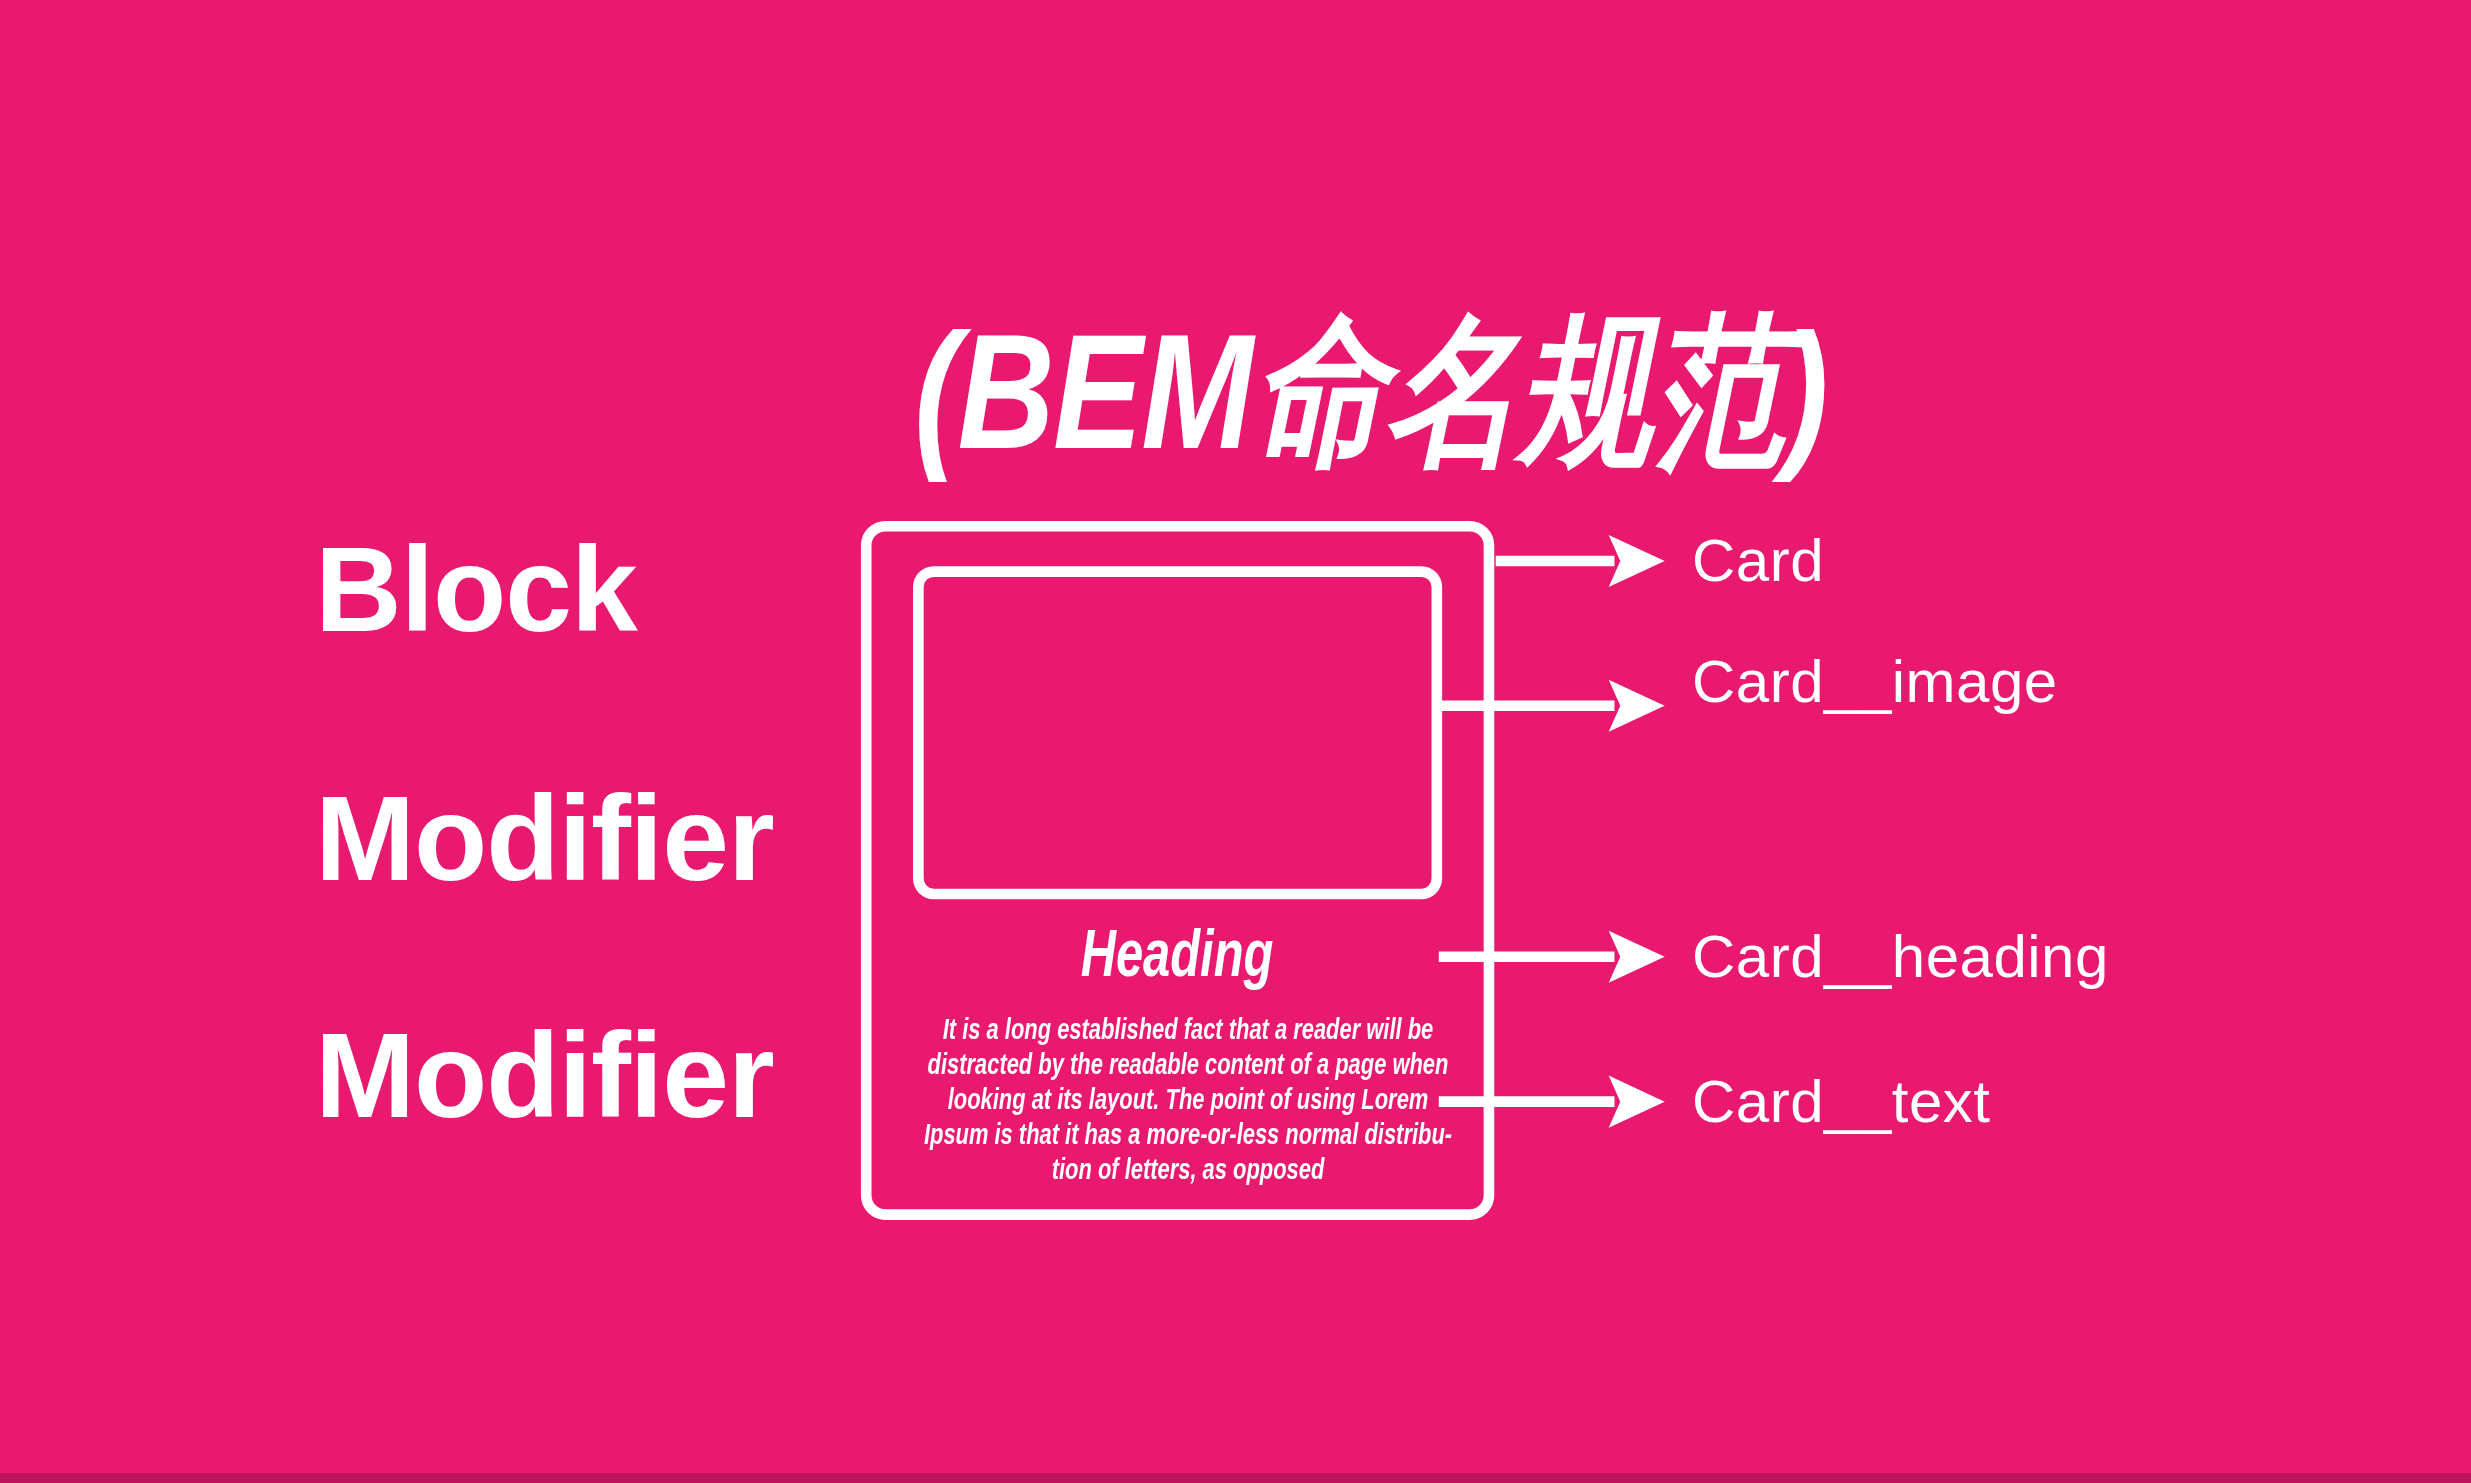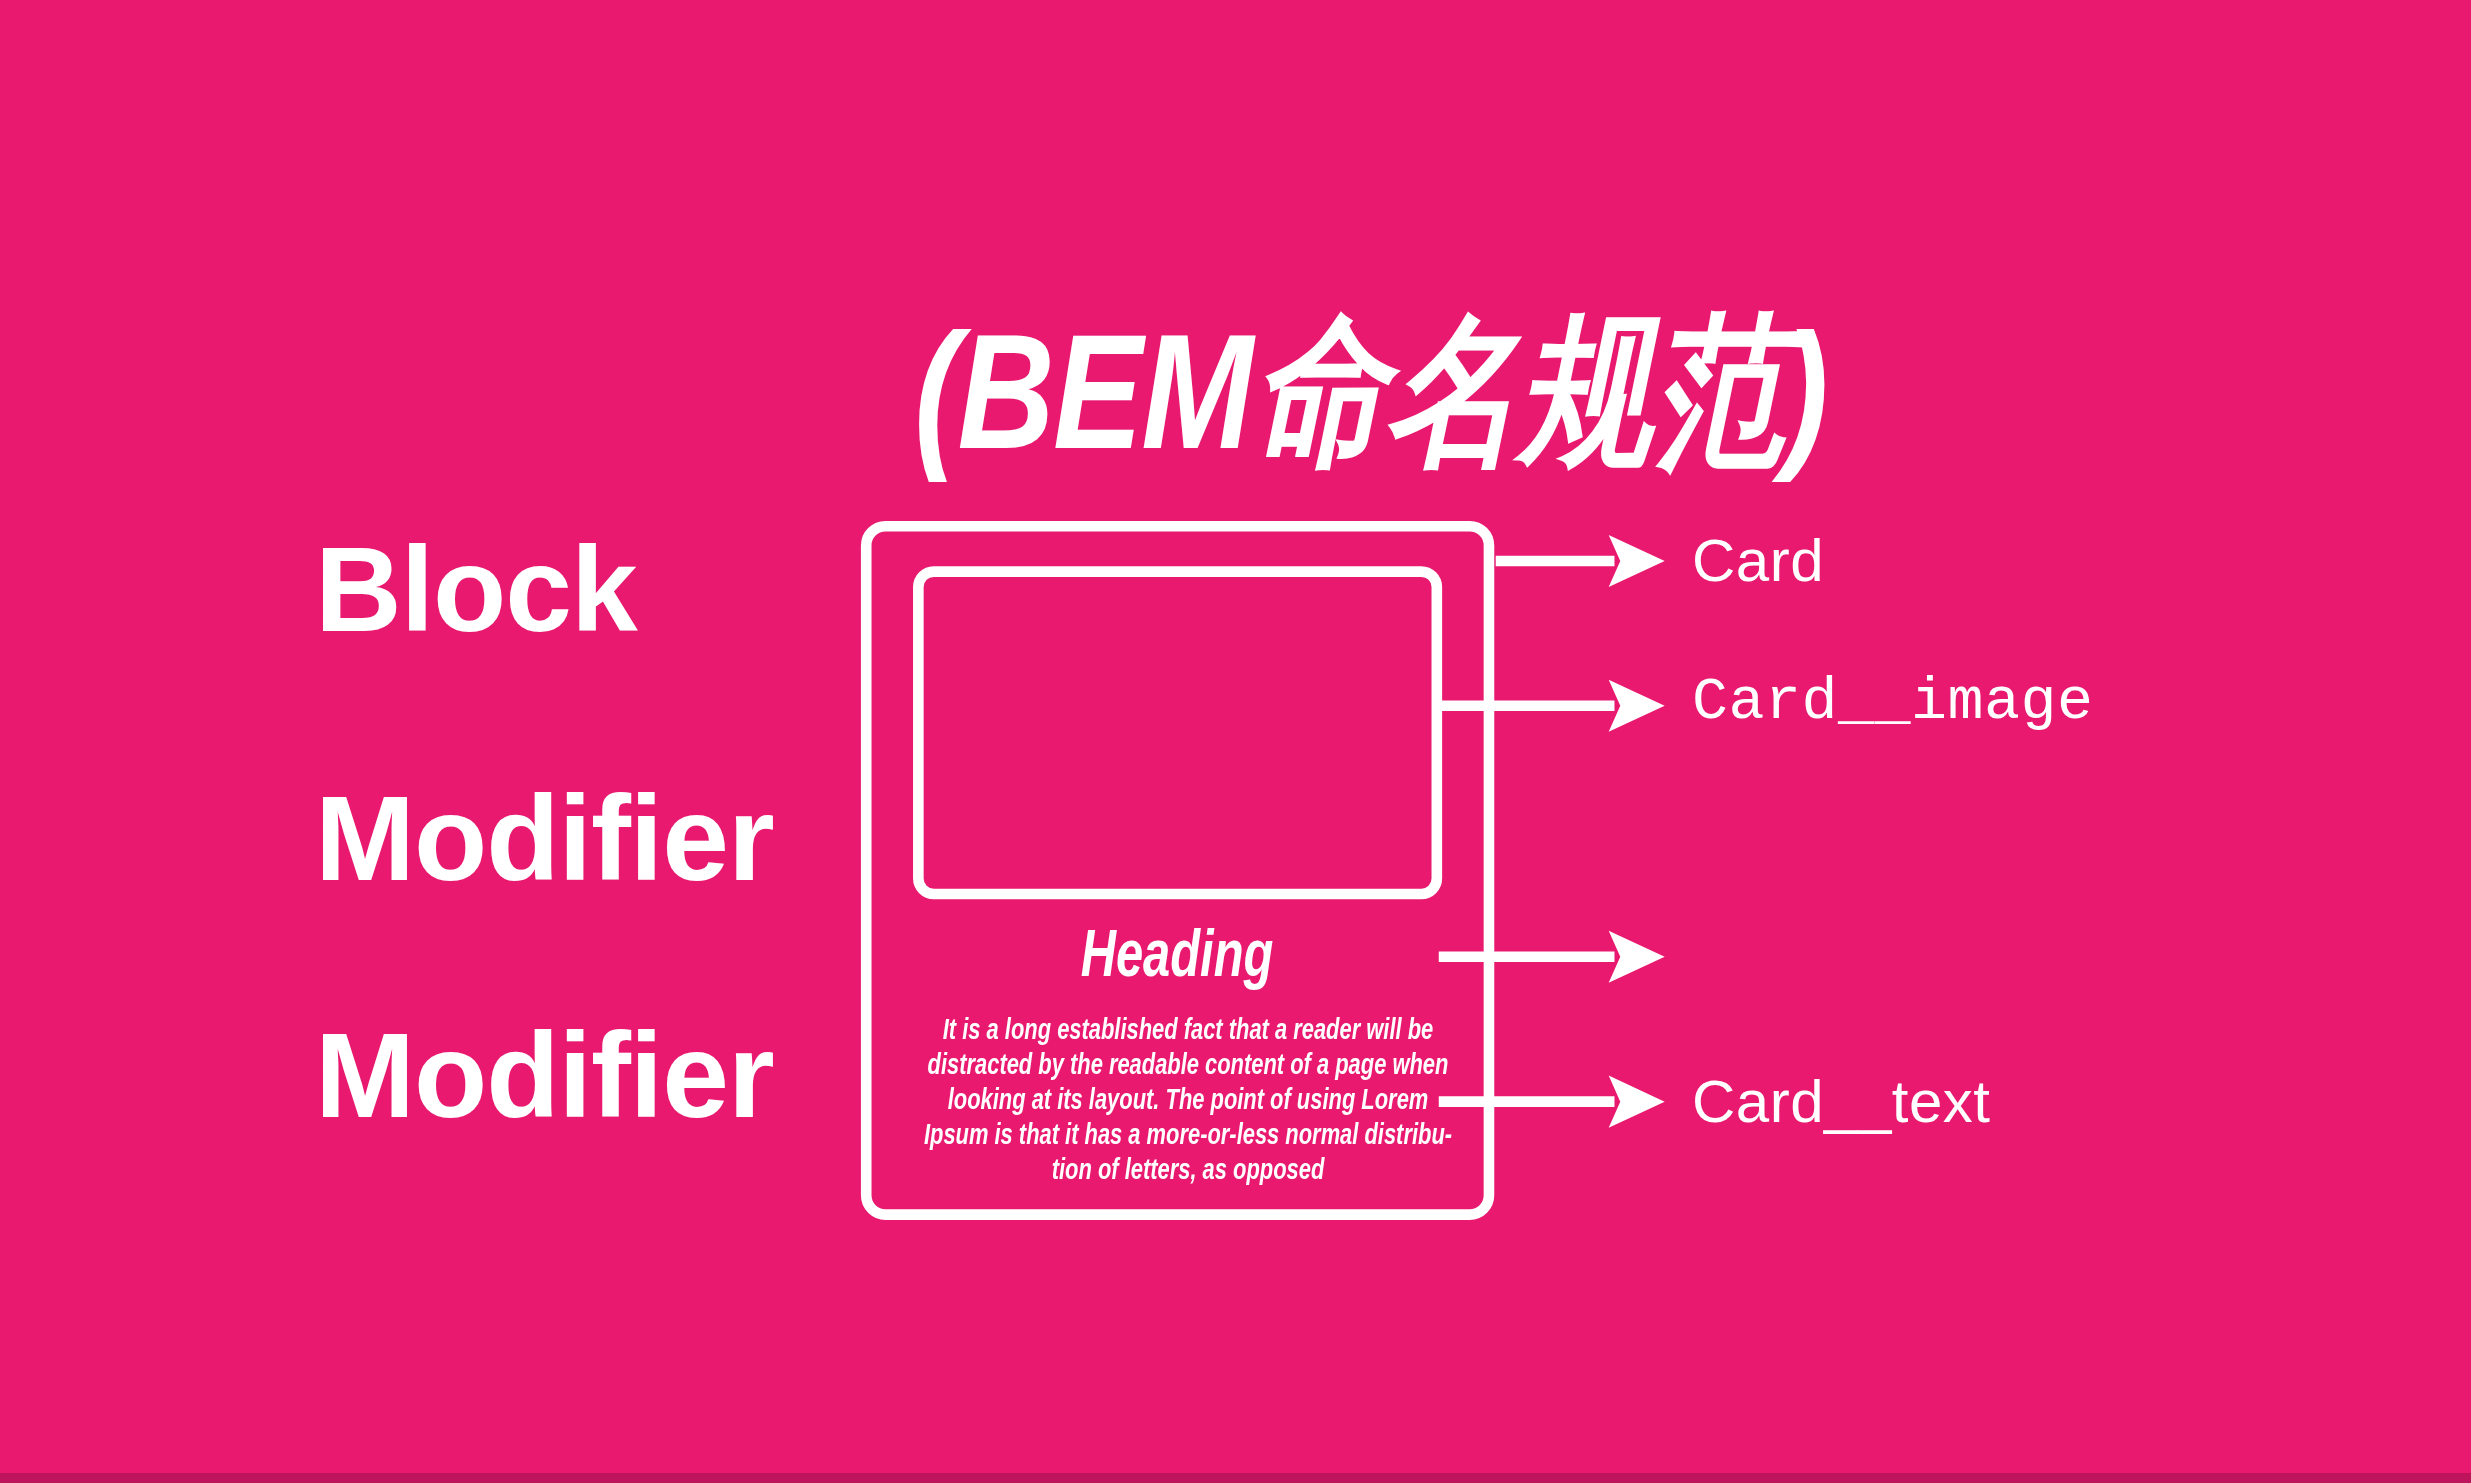--- a/index.html
+++ b/index.html
@@ -84,21 +84,21 @@
 
   .annotation {
     left: 1692px;
     font-size: 60px;
     line-height: 60px;
     font-weight: 500;
     letter-spacing: 0.5px;
     white-space: nowrap;
   }
   .annotation.a-card    { top: 531px; }
-  .annotation.a-image   { top: 672px; font-family: Liberation Mono, monospace; }
+  .annotation.a-image   { top: 652px; }
   .annotation.a-heading { top: 927px; }
   .annotation.a-text    { top: 1072px; }
 
   .bottom-strip {
     left: 0;
     top: 1473px;
     width: 2472px;
     height: 9.7px;
     background: rgba(0,0,0,0.18);
   }
@@ -146,18 +146,19 @@
   <div class="abs card-text">
     <span class="line">It is a long established fact that a reader will be</span>
     <span class="line">distracted by the readable content of a page when</span>
     <span class="line">looking at its layout. The point of using Lorem</span>
     <span class="line">Ipsum is that it has a more-or-less normal distribu-</span>
     <span class="line">tion of letters, as opposed</span>
   </div>
 
   <div class="abs annotation a-card">Card</div>
   <div class="abs annotation a-image">Card__image</div>
+  <div class="abs annotation a-heading">Card__heading</div>
   <div class="abs annotation a-text">Card__text</div>
 
   <div class="abs bottom-strip"></div>
 
 </div>
 
 
 </body></html>

